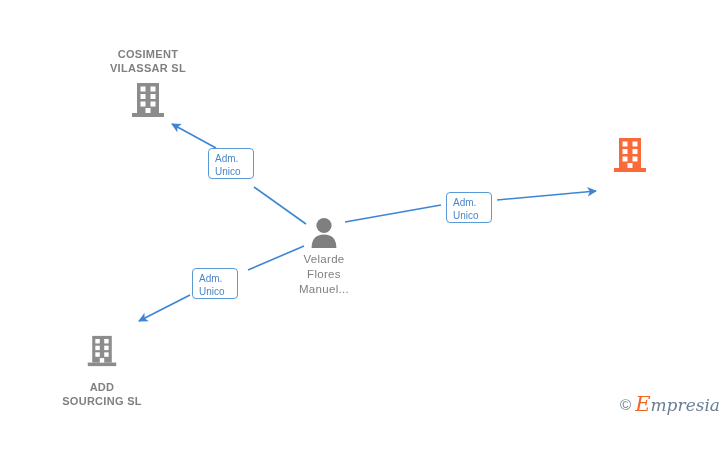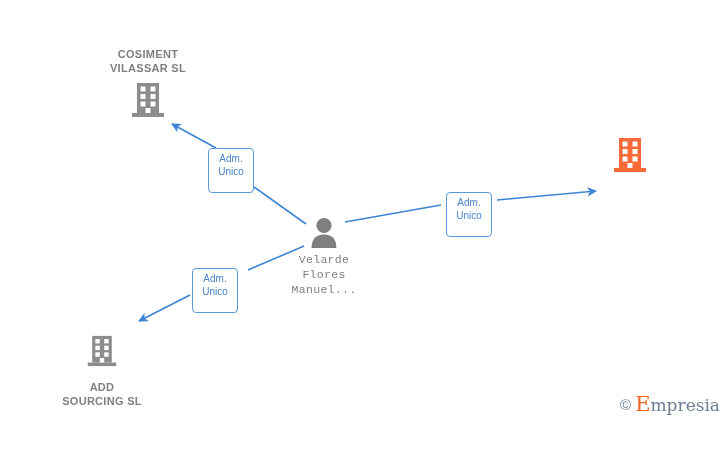--- a/index.html
+++ b/index.html
@@ -42,21 +42,20 @@
     color: #808080;
   }
   .node-title.company.highlight {
     color: #7a7a7a;
   }
   .node-title.person {
     font-weight: normal;
     color: #808080;
     font-size: 11.5px;
     line-height: 15px;
-    font-family: Liberation Mono, monospace;
   }
   .icon-wrap {
     display: flex;
     justify-content: center;
     align-items: flex-end;
   }
 
   
   .bld {
     display: block;
@@ -65,22 +64,22 @@
   
   .edge-label {
     position: absolute;
     box-sizing: border-box;
     border: 1px solid #5b9bd5;
     border-radius: 4px;
     background: #ffffff;
     color: #4a86c8;
     font-size: 10px;
     line-height: 13px;
-    text-align: center;
-    padding: 3px 6px 14px 6px;
+    text-align: left;
+    padding: 3px 6px 0 6px;
     white-space: pre-line;
     z-index: 4;
   }
 
   
   #watermark {
     position: absolute;
     right: 8px;
     bottom: 8px;
     display: flex;
@@ -88,20 +87,21 @@
     gap: 4px;
     z-index: 5;
   }
   #watermark .copy {
     font-size: 15px;
     color: #6a7f93;
     line-height: 1;
   }
   #watermark .brand {
     font-family: "DejaVu Serif", serif;
+    font-style: italic;
     font-size: 17px;
     line-height: 1;
     color: #6a7f93;
   }
   #watermark .brand .cap {
     color: #f26522;
     font-size: 21px;
   }
 </style>
 </head>

